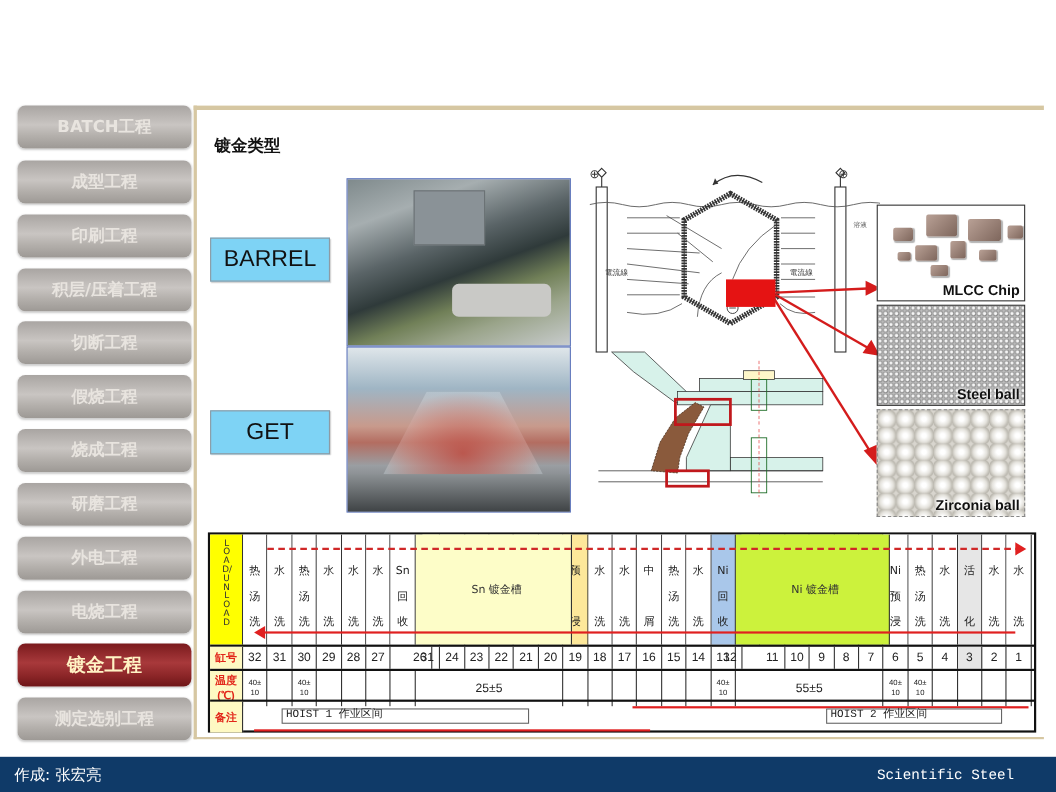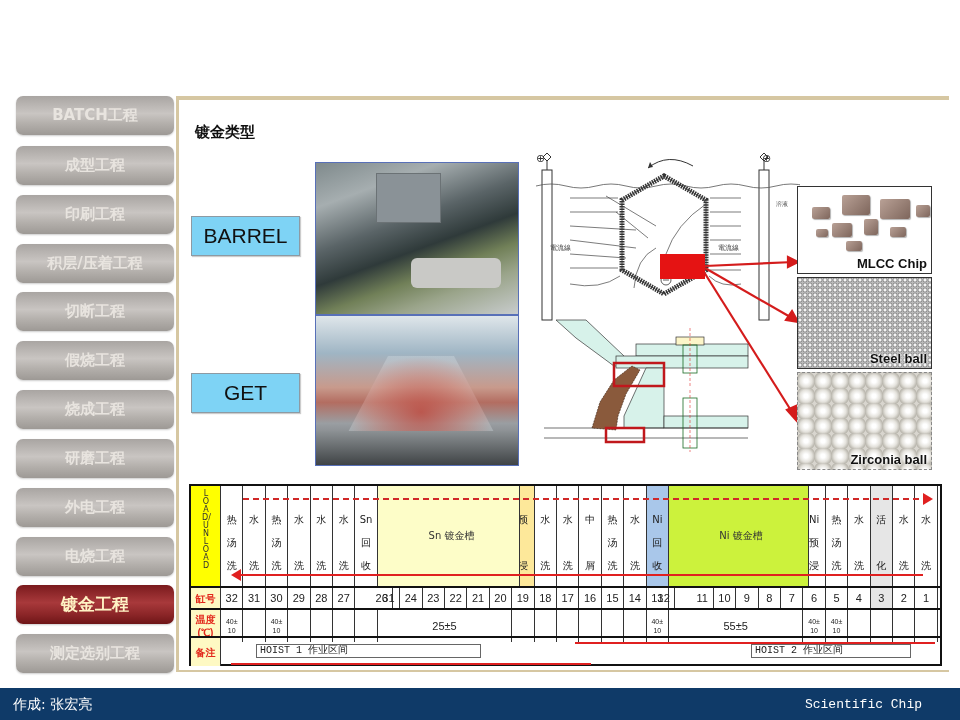--- a/index.html
+++ b/index.html
@@ -431,15 +431,15 @@
       <div class="pt-cell pt-head" style="left:0;width:30px;">备注</div>
       <div class="arrow-line" style="left:384px;top:4px;width:360px;"></div>
       <div class="arrow-line" style="left:40px;top:25px;width:360px;"></div>
       <div class="hoist-box" style="left:65px;top:6px;width:225px;">HOIST 1 作业区间</div>
       <div class="hoist-box" style="left:560px;top:6px;width:160px;">HOIST 2 作业区间</div>
     </div>
   </div>
 
   <div class="footer">
     <div class="footer-author">作成: 张宏亮</div>
-    <div class="footer-brand">Scientific Chip</div>
+    <div class="footer-brand">Scientific Steel</div>
   </div>
 </div>
 
 </body></html>

